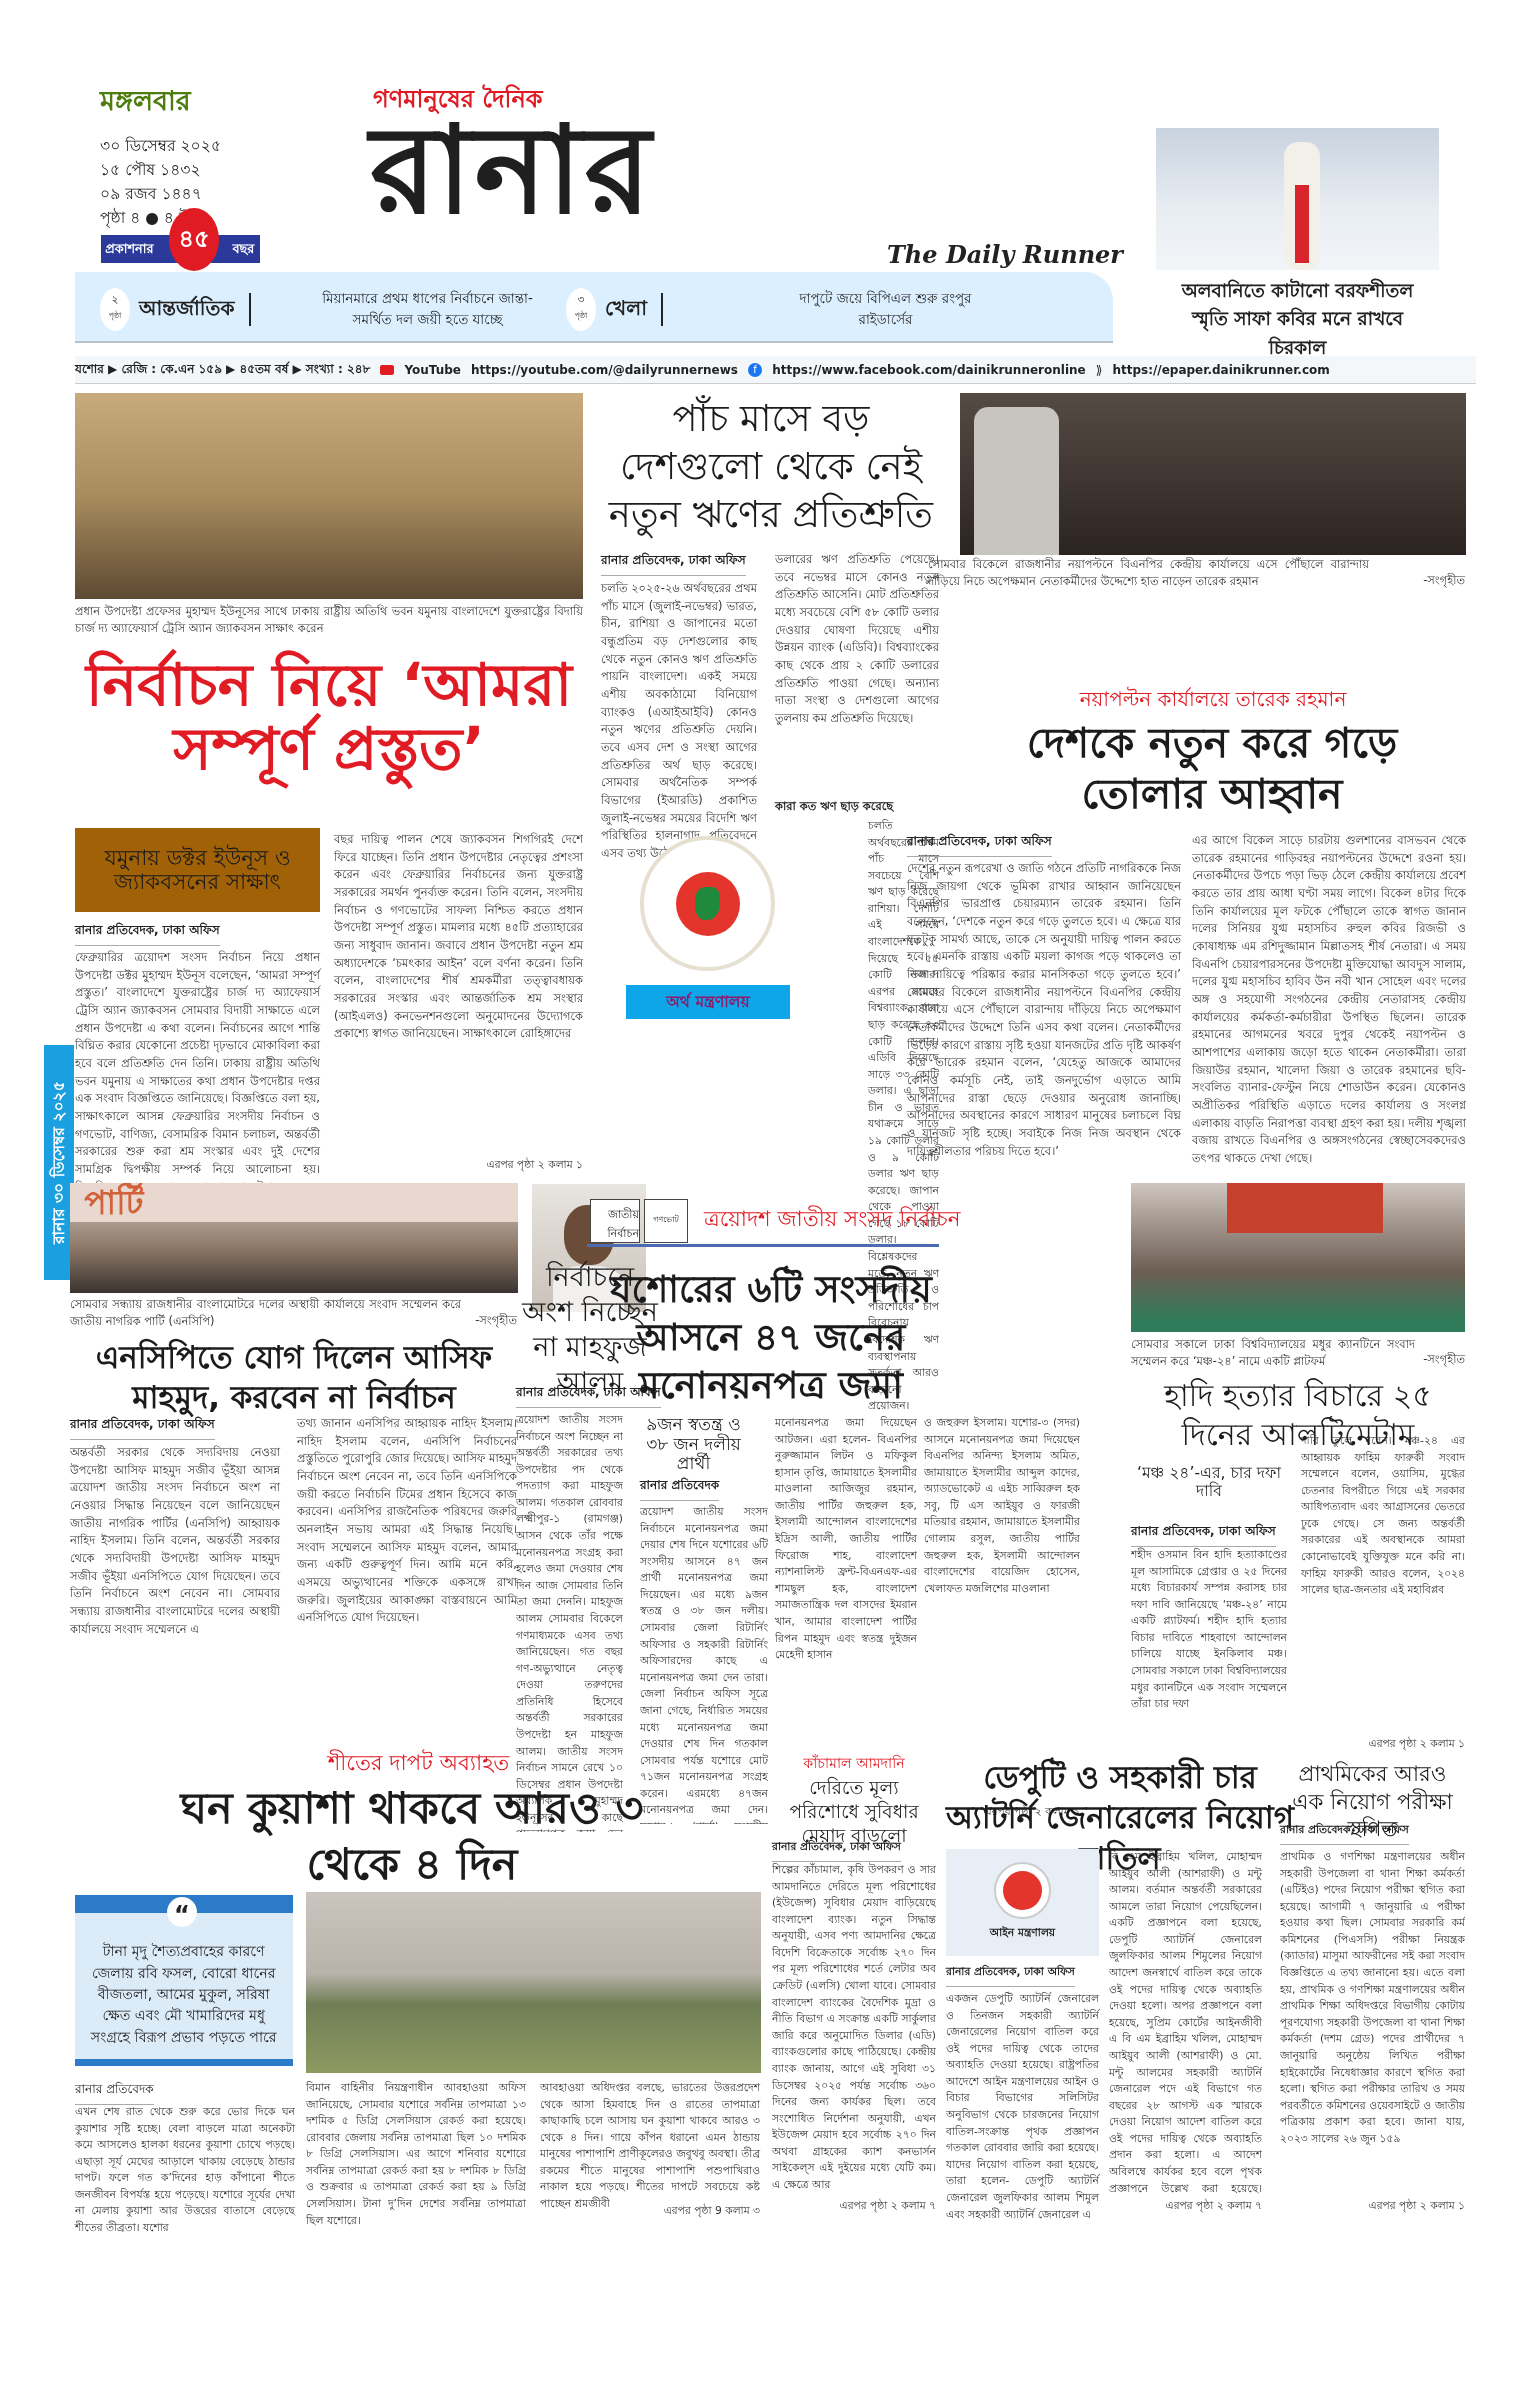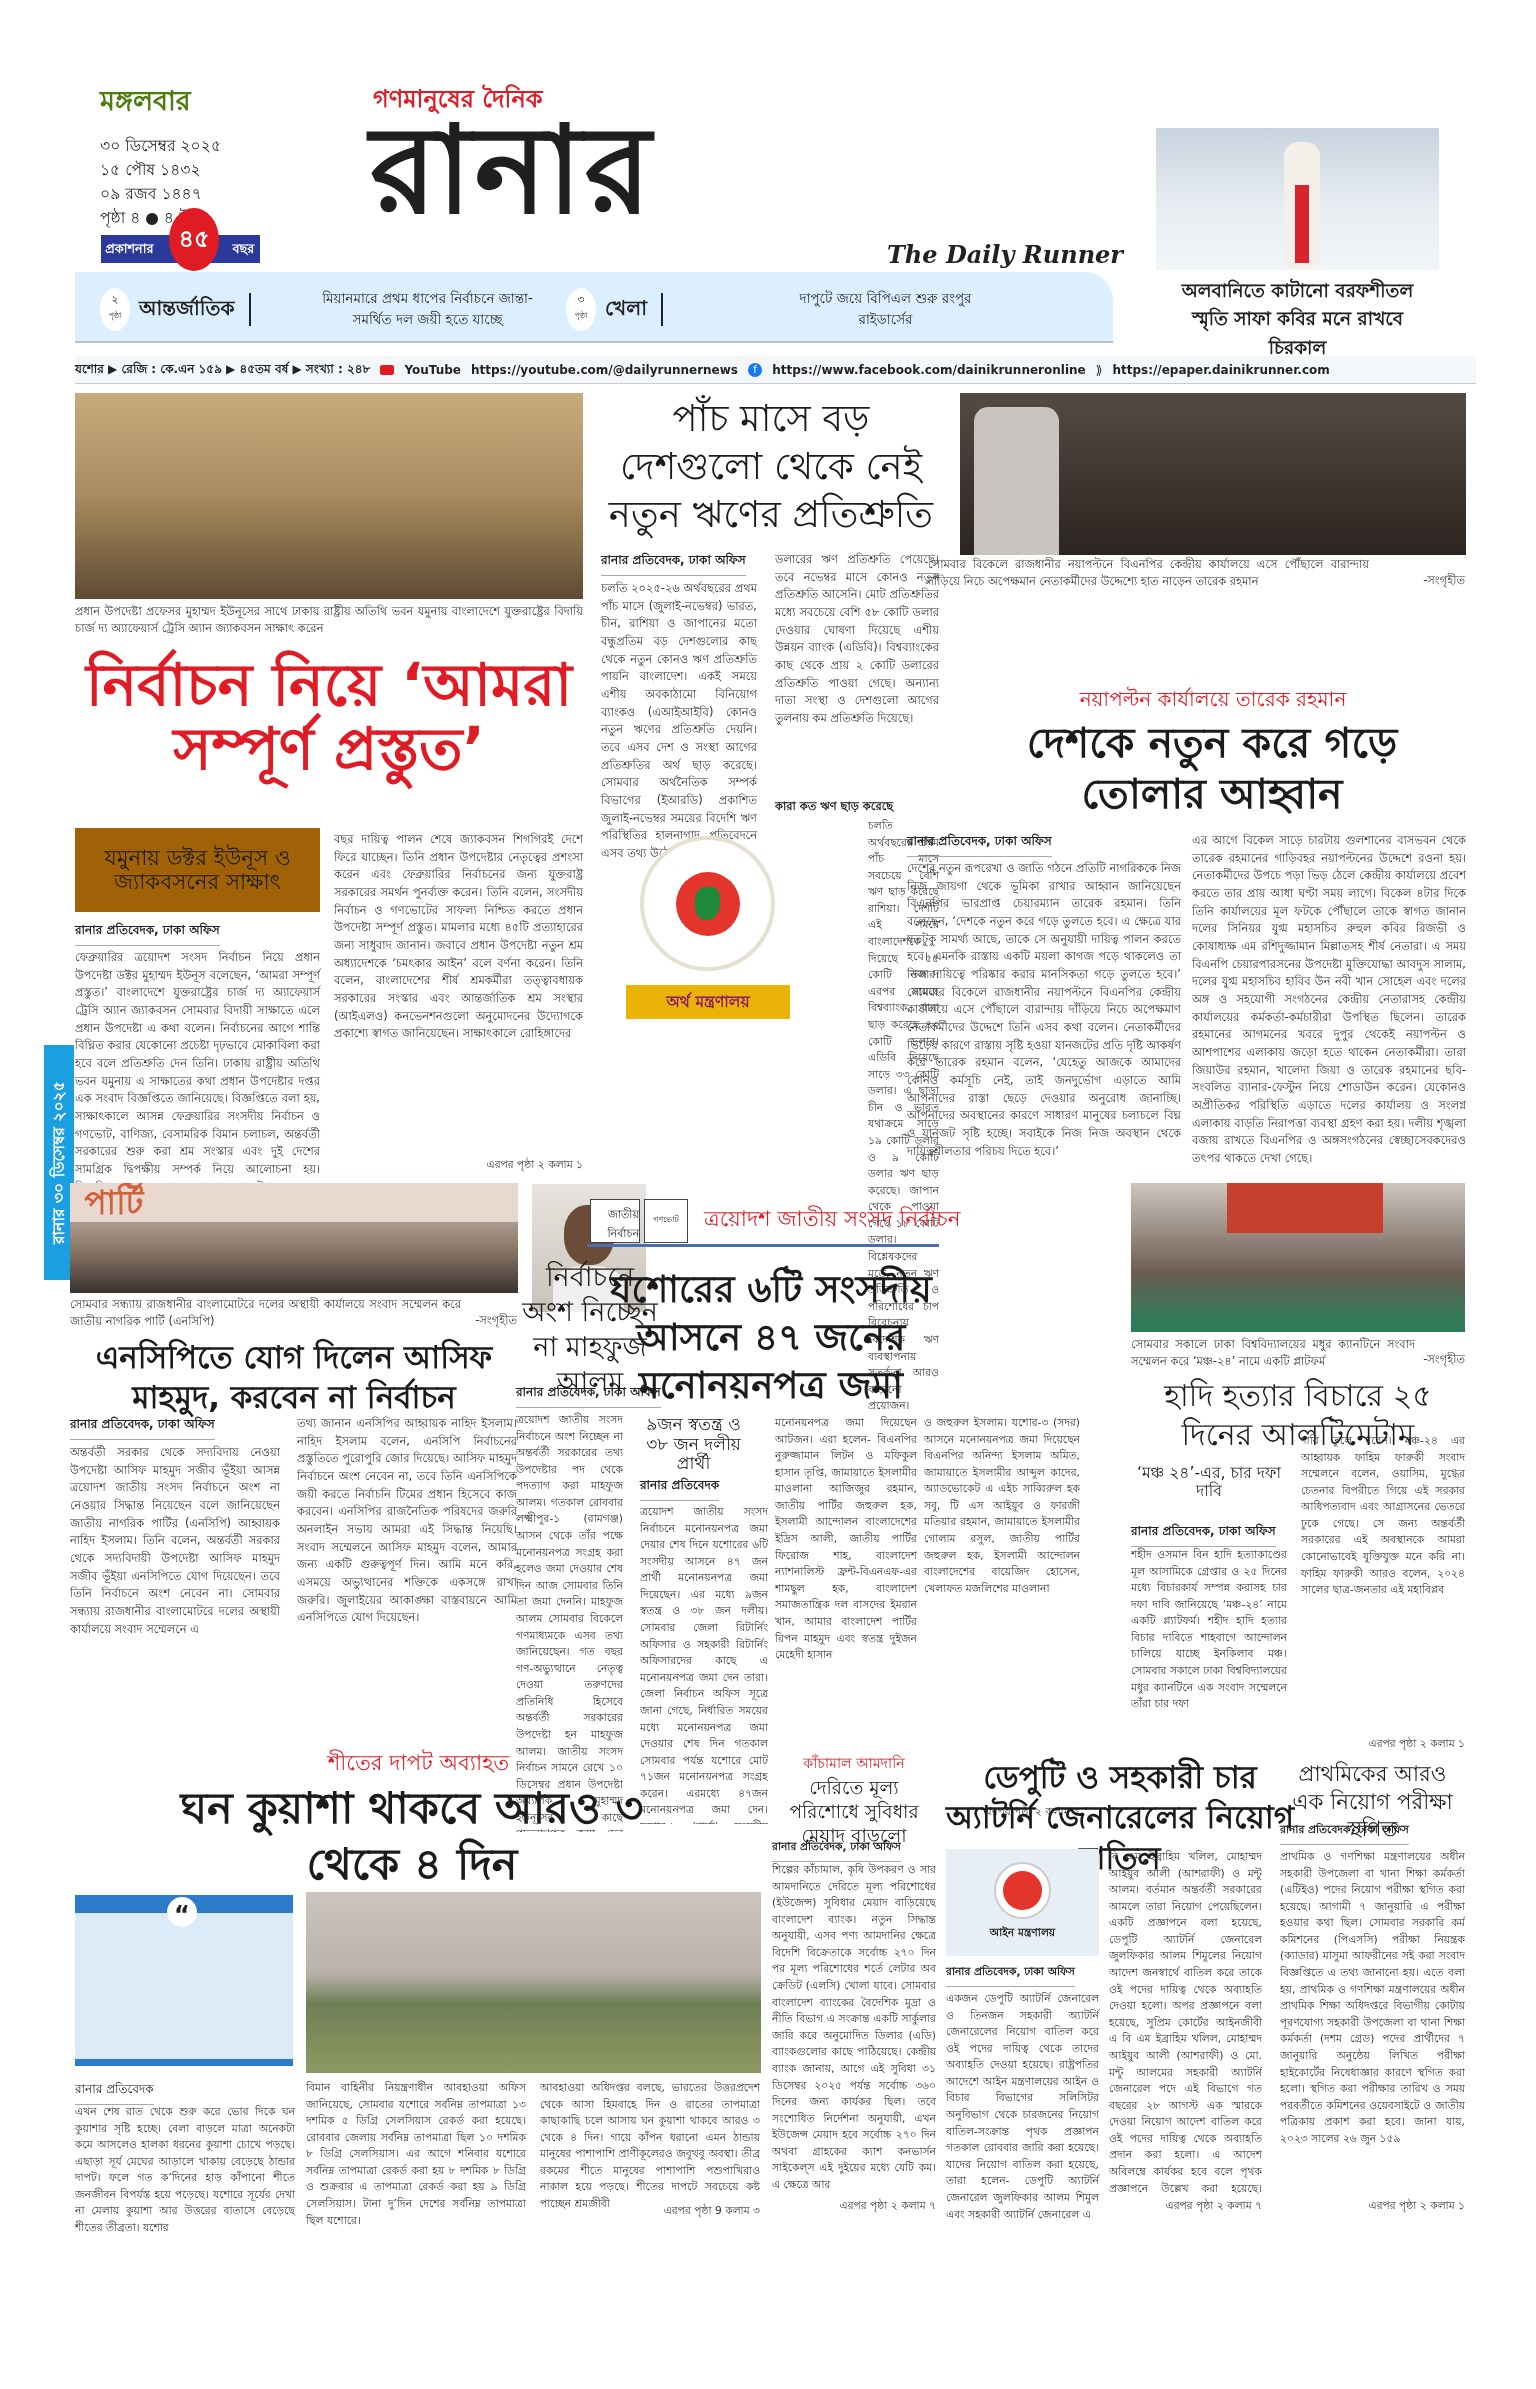--- a/index.html
+++ b/index.html
@@ -76,21 +76,21 @@
 <div class="abs" style="left:601px;top:551px"><span class="byline">রানার প্রতিবেদক, ঢাকা অফিস</span></div>
 <div class="abs body" style="left:601px;top:580px;width:156px;font-size:11.4px">চলতি ২০২৫-২৬ অর্থবছরের প্রথম পাঁচ মাসে (জুলাই-নভেম্বর) ভারত, চীন, রাশিয়া ও জাপানের মতো বন্ধুপ্রতিম বড় দেশগুলোর কাছ থেকে নতুন কোনও ঋণ প্রতিশ্রুতি পায়নি বাংলাদেশ। একই সময়ে এশীয় অবকাঠামো বিনিয়োগ ব্যাংকও (এআইআইবি) কোনও নতুন ঋণের প্রতিশ্রুতি দেয়নি। তবে এসব দেশ ও সংস্থা আগের প্রতিশ্রুতির অর্থ ছাড় করেছে। সোমবার অর্থনৈতিক সম্পর্ক বিভাগের (ইআরডি) প্রকাশিত জুলাই-নভেম্বর সময়ের বিদেশি ঋণ পরিস্থিতির হালনাগাদ প্রতিবেদনে এসব তথ্য উঠে এসেছে।</div>
 <div class="abs body" style="left:775px;top:551px;width:164px;font-size:11.4px">ডলারের ঋণ প্রতিশ্রুতি পেয়েছে। তবে নভেম্বর মাসে কোনও নতুন প্রতিশ্রুতি আসেনি। মোট প্রতিশ্রুতির মধ্যে সবচেয়ে বেশি ৫৮ কোটি ডলার দেওয়ার ঘোষণা দিয়েছে এশীয় উন্নয়ন ব্যাংক (এডিবি)। বিশ্বব্যাংকের কাছ থেকে প্রায় ২ কোটি ডলারের প্রতিশ্রুতি পাওয়া গেছে। অন্যান্য দাতা সংস্থা ও দেশগুলো আগের তুলনায় কম প্রতিশ্রুতি দিয়েছে।</div>
 <div class="abs" style="left:775px;top:798px;font-size:11.4px;font-weight:bold">কারা কত ঋণ ছাড় করেছে</div>
 <div class="abs body" style="left:868px;top:818px;width:71px;font-size:10.7px">চলতি অর্থবছরের প্রথম পাঁচ মাসে সবচেয়ে বেশি ঋণ ছাড় করেছে রাশিয়া। দেশটি এই সময়ে বাংলাদেশকে দিয়েছে ৫৫ কোটি ডলার। এরপর রয়েছে বিশ্বব্যাংক, যারা ছাড় করেছে ৪৩ কোটি ডলার। এডিবি দিয়েছে সাড়ে ৩৩ কোটি ডলার। এ ছাড়া চীন ও ভারত যথাক্রমে সাড়ে ১৯ কোটি ডলার ও ৯ কোটি ডলার ঋণ ছাড় করেছে। জাপান থেকে পাওয়া গেছে ১৮ কোটি ডলার। বিশ্লেষকদের মতে, নতুন ঋণ প্রতিশ্রুতি ও পরিশোধের চাপ বিবেচনায় বৈদেশিক ঋণ ব্যবস্থাপনায় সতর্কতা আরও বাড়ানো প্রয়োজন।</div>
 <div class="abs" style="left:640px;top:836px;width:135px;height:135px;border-radius:50%;background:#fff;border:4.3px solid #e6e0d0;display:flex;align-items:center;justify-content:center">
   <div style="width:64px;height:64px;border-radius:50%;background:#e3352b;display:flex;align-items:center;justify-content:center">
       <div style="width:25.6px;height:33px;background:#1f8a3b;border-radius:40% 30% 50% 40%"></div>
     </div>
 </div>
-<div class="abs" style="left:626px;top:985px;width:164px;height:34px;background:#eab308;text-align:center;line-height:34px;font-size:15.6px;font-weight:bold;color:#8e1a6b">অর্থ মন্ত্রণালয়</div>
+<div class="abs" style="left:626px;top:985px;width:164px;height:34px;background:#0ea5e9;text-align:center;line-height:34px;font-size:15.6px;font-weight:bold;color:#8e1a6b">অর্থ মন্ত্রণালয়</div>
 
 <div class="abs photo" style="left:960px;top:393px;width:506px;height:162px;background:linear-gradient(180deg,#554b45,#2c2420)">
   <div style="position:absolute;left:14.2px;top:14.2px;width:85px;height:149px;background:#c8c5c0;border-radius:14.2px 14.2px 0 0"></div>
 </div>
 <div class="abs cap" style="left:928px;top:556px;width:441px">সোমবার বিকেলে রাজধানীর নয়াপল্টনে বিএনপির কেন্দ্রীয় কার্যালয়ে এসে পৌঁছালে বারান্দায় দাঁড়িয়ে নিচে অপেক্ষমান নেতাকর্মীদের উদ্দেশ্যে হাত নাড়েন তারেক রহমান</div>
 <div class="abs cap" style="left:1408px;top:572px;width:57px;text-align:right">-সংগৃহীত</div>
 <div class="abs hl" style="left:960px;top:688px;width:506px;font-size:20px;color:#e01b24;font-weight:normal">নয়াপল্টন কার্যালয়ে তারেক রহমান</div>
 <div class="abs hl" style="left:981px;top:718px;width:462px;font-size:41px;line-height:1.25">দেশকে নতুন করে গড়ে তোলার আহ্বান</div>
 <div class="abs" style="left:907px;top:832px"><span class="byline">রানার প্রতিবেদক, ঢাকা অফিস</span></div>
 <div class="abs body" style="left:907px;top:860px;width:274px;font-size:11.4px">দেশের নতুন রূপরেখা ও জাতি গঠনে প্রতিটি নাগরিককে নিজ নিজ জায়গা থেকে ভূমিকা রাখার আহ্বান জানিয়েছেন বিএনপির ভারপ্রাপ্ত চেয়ারম্যান তারেক রহমান। তিনি বলেছেন, ‘দেশকে নতুন করে গড়ে তুলতে হবে। এ ক্ষেত্রে যার যতটুকু সামর্থ্য আছে, তাকে সে অনুযায়ী দায়িত্ব পালন করতে হবে। এমনকি রাস্তায় একটি ময়লা কাগজ পড়ে থাকলেও তা নিজ দায়িত্বে পরিষ্কার করার মানসিকতা গড়ে তুলতে হবে।’ সোমবার বিকেলে রাজধানীর নয়াপল্টনে বিএনপির কেন্দ্রীয় কার্যালয়ে এসে পৌঁছালে বারান্দায় দাঁড়িয়ে নিচে অপেক্ষমাণ নেতাকর্মীদের উদ্দেশে তিনি এসব কথা বলেন। নেতাকর্মীদের ভিড়ের কারণে রাস্তায় সৃষ্টি হওয়া যানজটের প্রতি দৃষ্টি আকর্ষণ করে তারেক রহমান বলেন, ‘যেহেতু আজকে আমাদের কোনও কর্মসূচি নেই, তাই জনদুর্ভোগ এড়াতে আমি আপনাদের রাস্তা ছেড়ে দেওয়ার অনুরোধ জানাচ্ছি। আপনাদের অবস্থানের কারণে সাধারণ মানুষের চলাচলে বিঘ্ন ও যানজট সৃষ্টি হচ্ছে। সবাইকে নিজ নিজ অবস্থান থেকে দায়িত্বশীলতার পরিচয় দিতে হবে।’</div>
@@ -140,20 +140,21 @@
 <div class="abs hl" style="left:1131px;top:1465px;width:156px;font-size:15.6px;font-weight:normal">‘মঞ্চ ২৪’-এর, চার দফা দাবি</div>
 <div class="abs" style="left:1131px;top:1522px"><span class="byline">রানার প্রতিবেদক, ঢাকা অফিস</span></div>
 <div class="abs body" style="left:1131px;top:1547px;width:156px;font-size:10.7px;height:206px;overflow:hidden">শহীদ ওসমান বিন হাদি হত্যাকাণ্ডের মূল আসামিকে গ্রেপ্তার ও ২৫ দিনের মধ্যে বিচারকার্য সম্পন্ন করাসহ চার দফা দাবি জানিয়েছে ‘মঞ্চ-২৪’ নামে একটি প্ল্যাটফর্ম। শহীদ হাদি হত্যার বিচার দাবিতে শাহবাগে আন্দোলন চালিয়ে যাচ্ছে ইনকিলাব মঞ্চ। সোমবার সকালে ঢাকা বিশ্ববিদ্যালয়ের মধুর ক্যানটিনে এক সংবাদ সম্মেলনে তাঁরা চার দফা</div>
 <div class="abs body" style="left:1301px;top:1433px;width:164px;font-size:10.7px;height:299px;overflow:hidden">দাবি তুলে ধরেন। মঞ্চ-২৪ এর আহ্বায়ক ফাহিম ফারুকী সংবাদ সম্মেলনে বলেন, ওয়াসিম, মুগ্ধের চেতনার বিপরীতে গিয়ে এই সরকার আধিপত্যবাদ এবং আগ্রাসনের ভেতরে ঢুকে গেছে। সে জন্য অন্তর্বর্তী সরকারের এই অবস্থানকে আমরা কোনোভাবেই যুক্তিযুক্ত মনে করি না। ফাহিম ফারুকী আরও বলেন, ২০২৪ সালের ছাত্র-জনতার এই মহাবিপ্লব</div>
 <div class="abs cont" style="left:1301px;top:1735px;width:164px">এরপর পৃষ্ঠা ২ কলাম ১</div>
 
 <div class="abs hl" style="left:70px;top:1751px;width:697px;font-size:21.3px;color:#e01b24;font-weight:normal">শীতের দাপট অব্যাহত</div>
 <div class="abs hl" style="left:142px;top:1781px;width:540px;font-size:43px;line-height:1.3">ঘন কুয়াশা থাকবে আরও ৩ থেকে ৪ দিন</div>
 <div class="abs" style="left:75px;top:1895px;width:218px;height:171px;background:#dcebf8;border-top:18.5px solid #2b7bc9;border-bottom:7.1px solid #2b7bc9">
   <div style="position:absolute;left:92px;top:-15.6px;width:30px;height:30px;border-radius:50%;background:#fff;text-align:center;font-size:24px;font-weight:bold;line-height:36px">“</div>
+  <div style="position:absolute;left:14.2px;top:28.4px;width:189px;font-size:14.2px;text-align:center;line-height:1.5">টানা মৃদু শৈত্যপ্রবাহের কারণে জেলায় রবি ফসল, বোরো ধানের বীজতলা, আমের মুকুল, সরিষা ক্ষেত এবং মৌ খামারিদের মধু সংগ্রহে বিরূপ প্রভাব পড়তে পারে</div>
 </div>
 <div class="abs" style="left:75px;top:2080px"><span class="byline" style="font-weight:normal">রানার প্রতিবেদক</span></div>
 <div class="abs body" style="left:75px;top:2104px;width:220px;font-size:10.7px">এখন শেষ রাত থেকে শুরু করে ভোর দিকে ঘন কুয়াশার সৃষ্টি হচ্ছে। বেলা বাড়লে মাত্রা অনেকটা কমে আসলেও হালকা ধরনের কুয়াশা চোখে পড়ছে। এছাড়া সূর্য মেঘের আড়ালে থাকায় বেড়েছে ঠান্ডার দাপট। ফলে গত ক’দিনের হাড় কাঁপানো শীতে জনজীবন বিপর্যস্ত হয়ে পড়েছে। যশোরে সূর্যের দেখা না মেলায় কুয়াশা আর উত্তরের বাতাসে বেড়েছে শীতের তীব্রতা। যশোর</div>
 <div class="abs photo" style="left:306px;top:1892px;width:455px;height:181px;background:linear-gradient(180deg,#ccc5bf 0%,#b8b2aa 45%,#6f7e55 62%,#8e9a62 100%)"></div>
 <div class="abs body" style="left:306px;top:2080px;width:220px;font-size:10.7px">বিমান বাহিনীর নিয়ন্ত্রণাধীন আবহাওয়া অফিস জানিয়েছে, সোমবার যশোরে সর্বনিম্ন তাপমাত্রা ১৩ দশমিক ৫ ডিগ্রি সেলসিয়াস রেকর্ড করা হয়েছে। রোববার জেলায় সর্বনিম্ন তাপমাত্রা ছিল ১০ দশমিক ৮ ডিগ্রি সেলসিয়াস। এর আগে শনিবার যশোরে সর্বনিম্ন তাপমাত্রা রেকর্ড করা হয় ৮ দশমিক ৮ ডিগ্রি ও শুক্রবার এ তাপমাত্রা রেকর্ড করা হয় ৯ ডিগ্রি সেলসিয়াস। টানা দু’দিন দেশের সর্বনিম্ন তাপমাত্রা ছিল যশোরে।</div>
 <div class="abs body" style="left:540px;top:2080px;width:220px;font-size:10.7px">আবহাওয়া অধিদপ্তর বলছে, ভারতের উত্তরপ্রদেশ থেকে আসা হিমবাহে দিন ও রাতের তাপমাত্রা কাছাকাছি চলে আসায় ঘন কুয়াশা থাকবে আরও ৩ থেকে ৪ দিন। গায়ে কাঁপন ধরানো এমন ঠান্ডায় মানুষের পাশাপাশি প্রাণীকূলেরও জবুথবু অবস্থা। তীব্র রকমের শীতে মানুষের পাশাপাশি পশুপাখিরাও নাকাল হয়ে পড়ছে। শীতের দাপটে সবচেয়ে কষ্ট পাচ্ছেন শ্রমজীবী</div>
 <div class="abs cont" style="left:540px;top:2202px;width:220px">এরপর পৃষ্ঠা 9 কলাম ৩</div>
 
 <div class="abs hl" style="left:772px;top:1755px;width:164px;font-size:14.2px;color:#e01b24;font-weight:normal">কাঁচামাল আমদানি</div>
 <div class="abs hl" style="left:772px;top:1776px;width:164px;font-size:18.5px;font-weight:normal;line-height:1.3">দেরিতে মূল্য পরিশোধে সুবিধার মেয়াদ বাড়লো</div>

